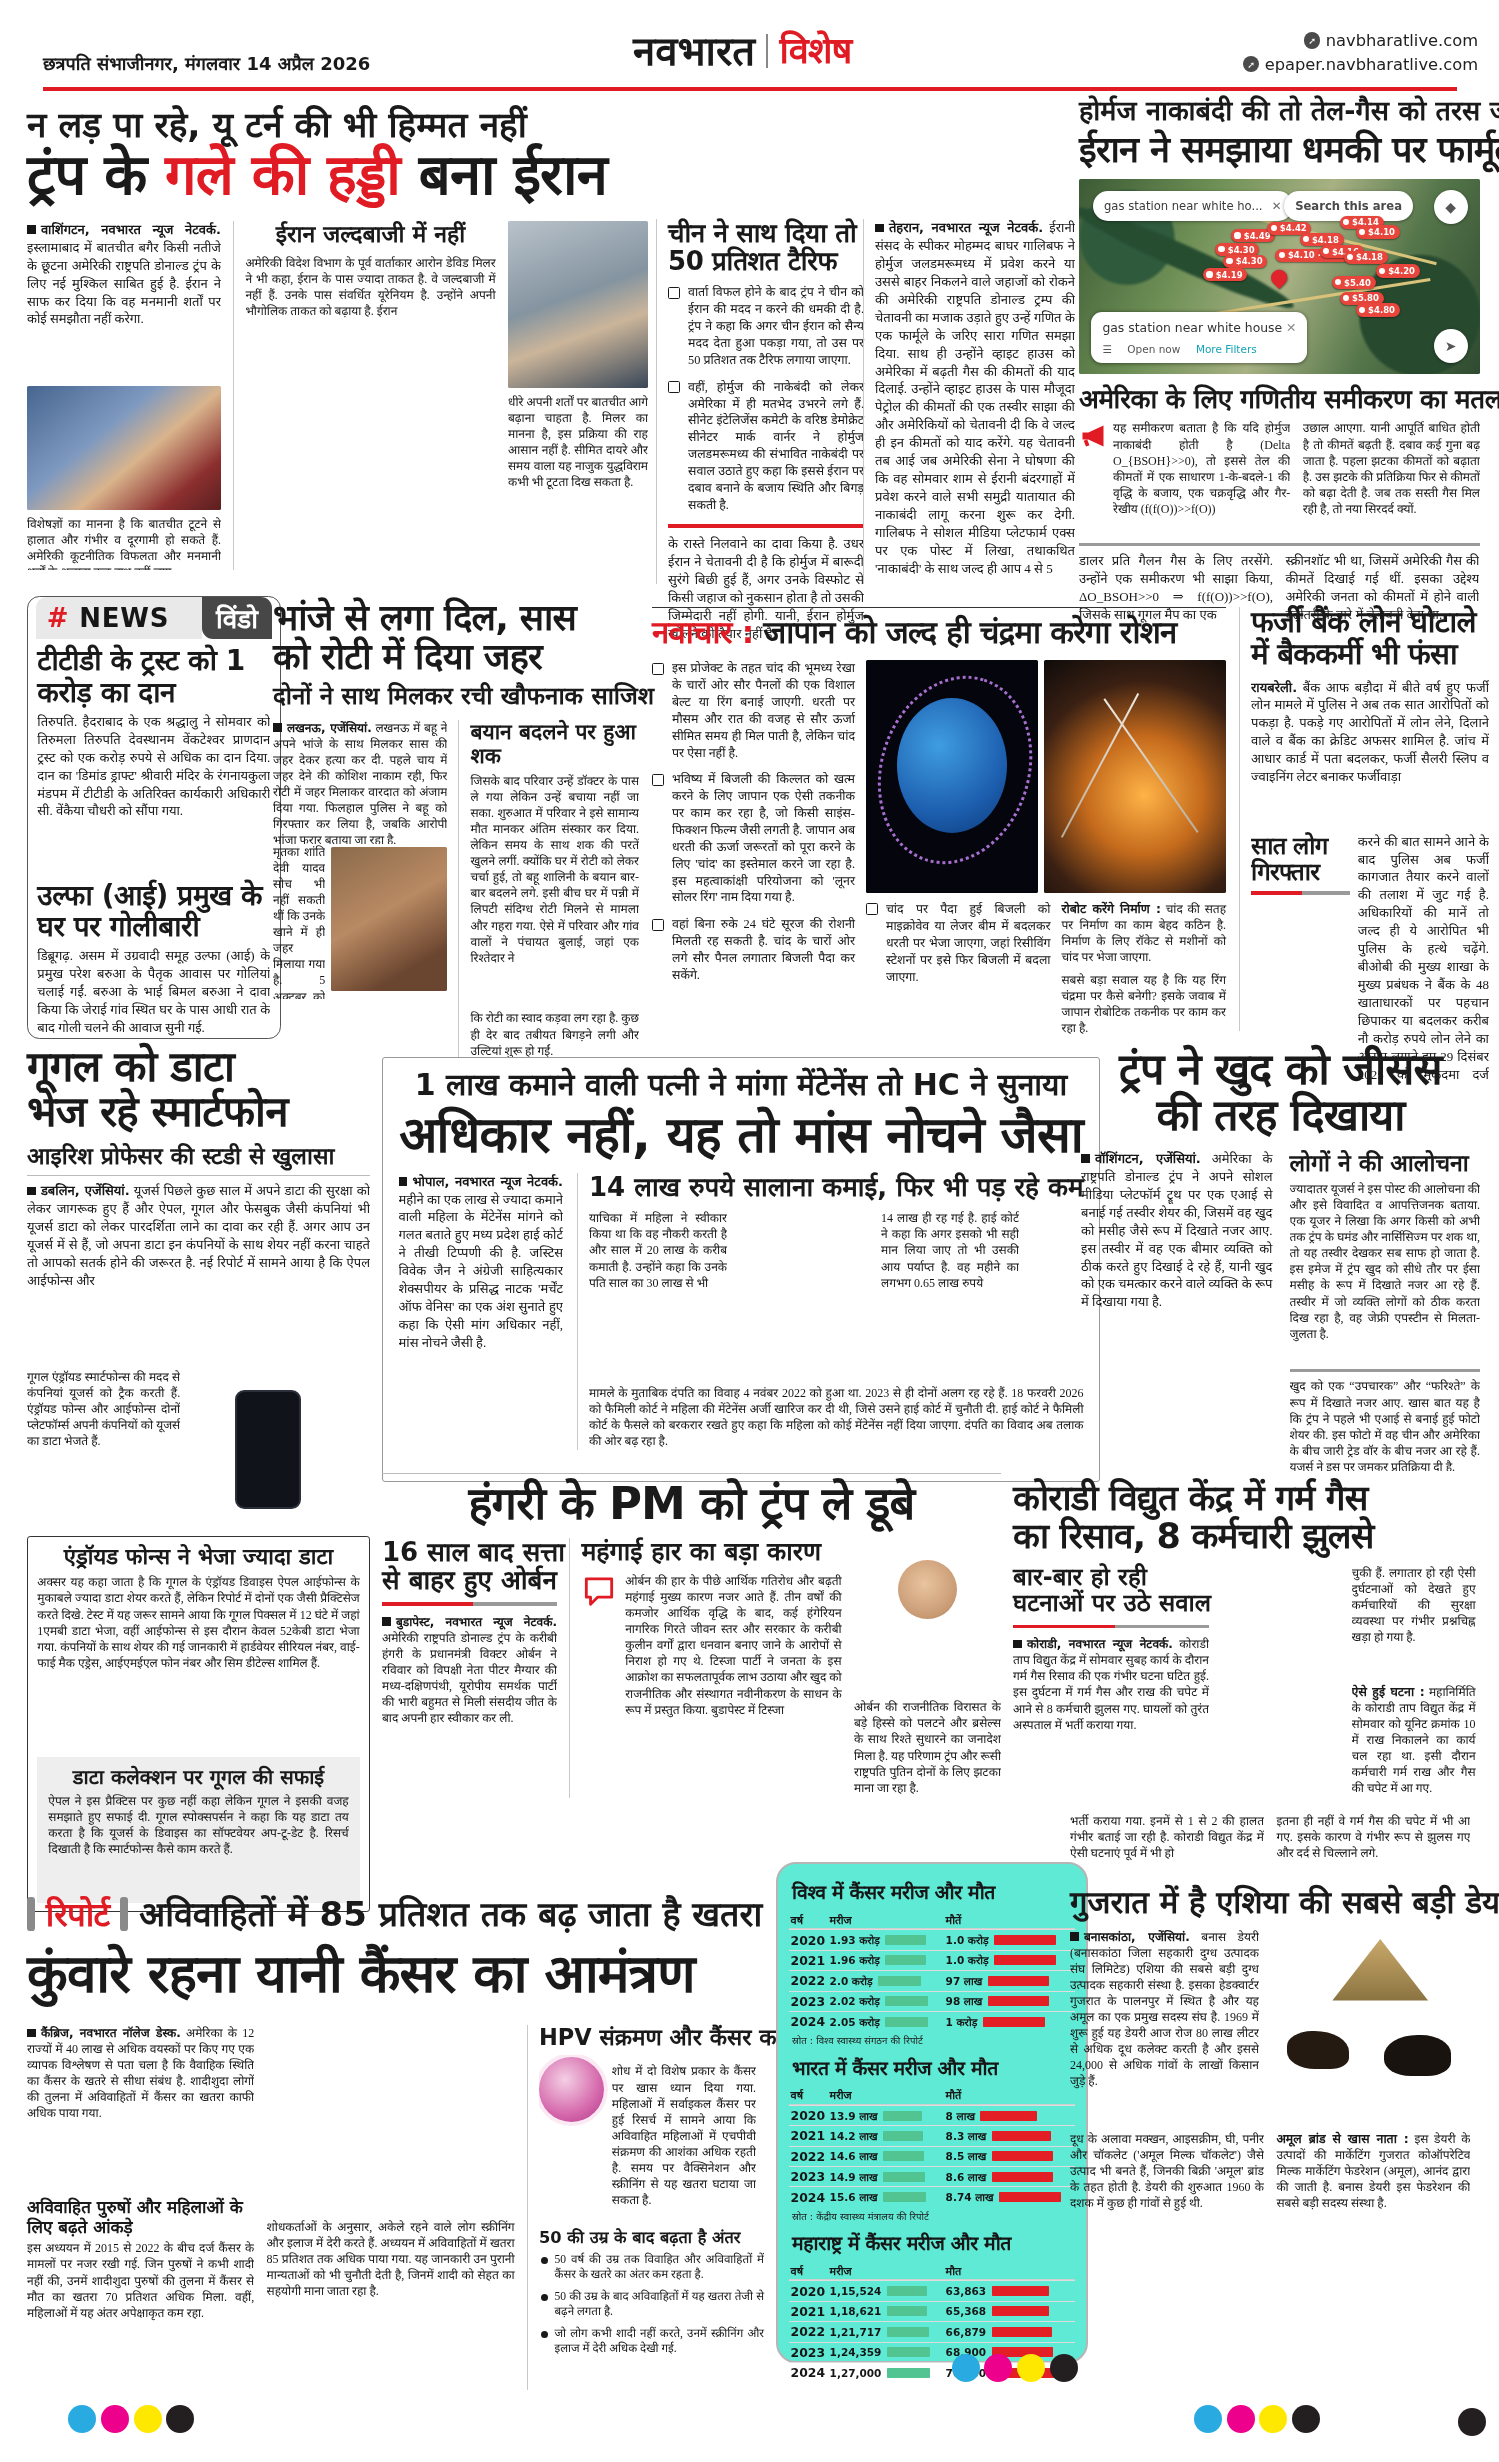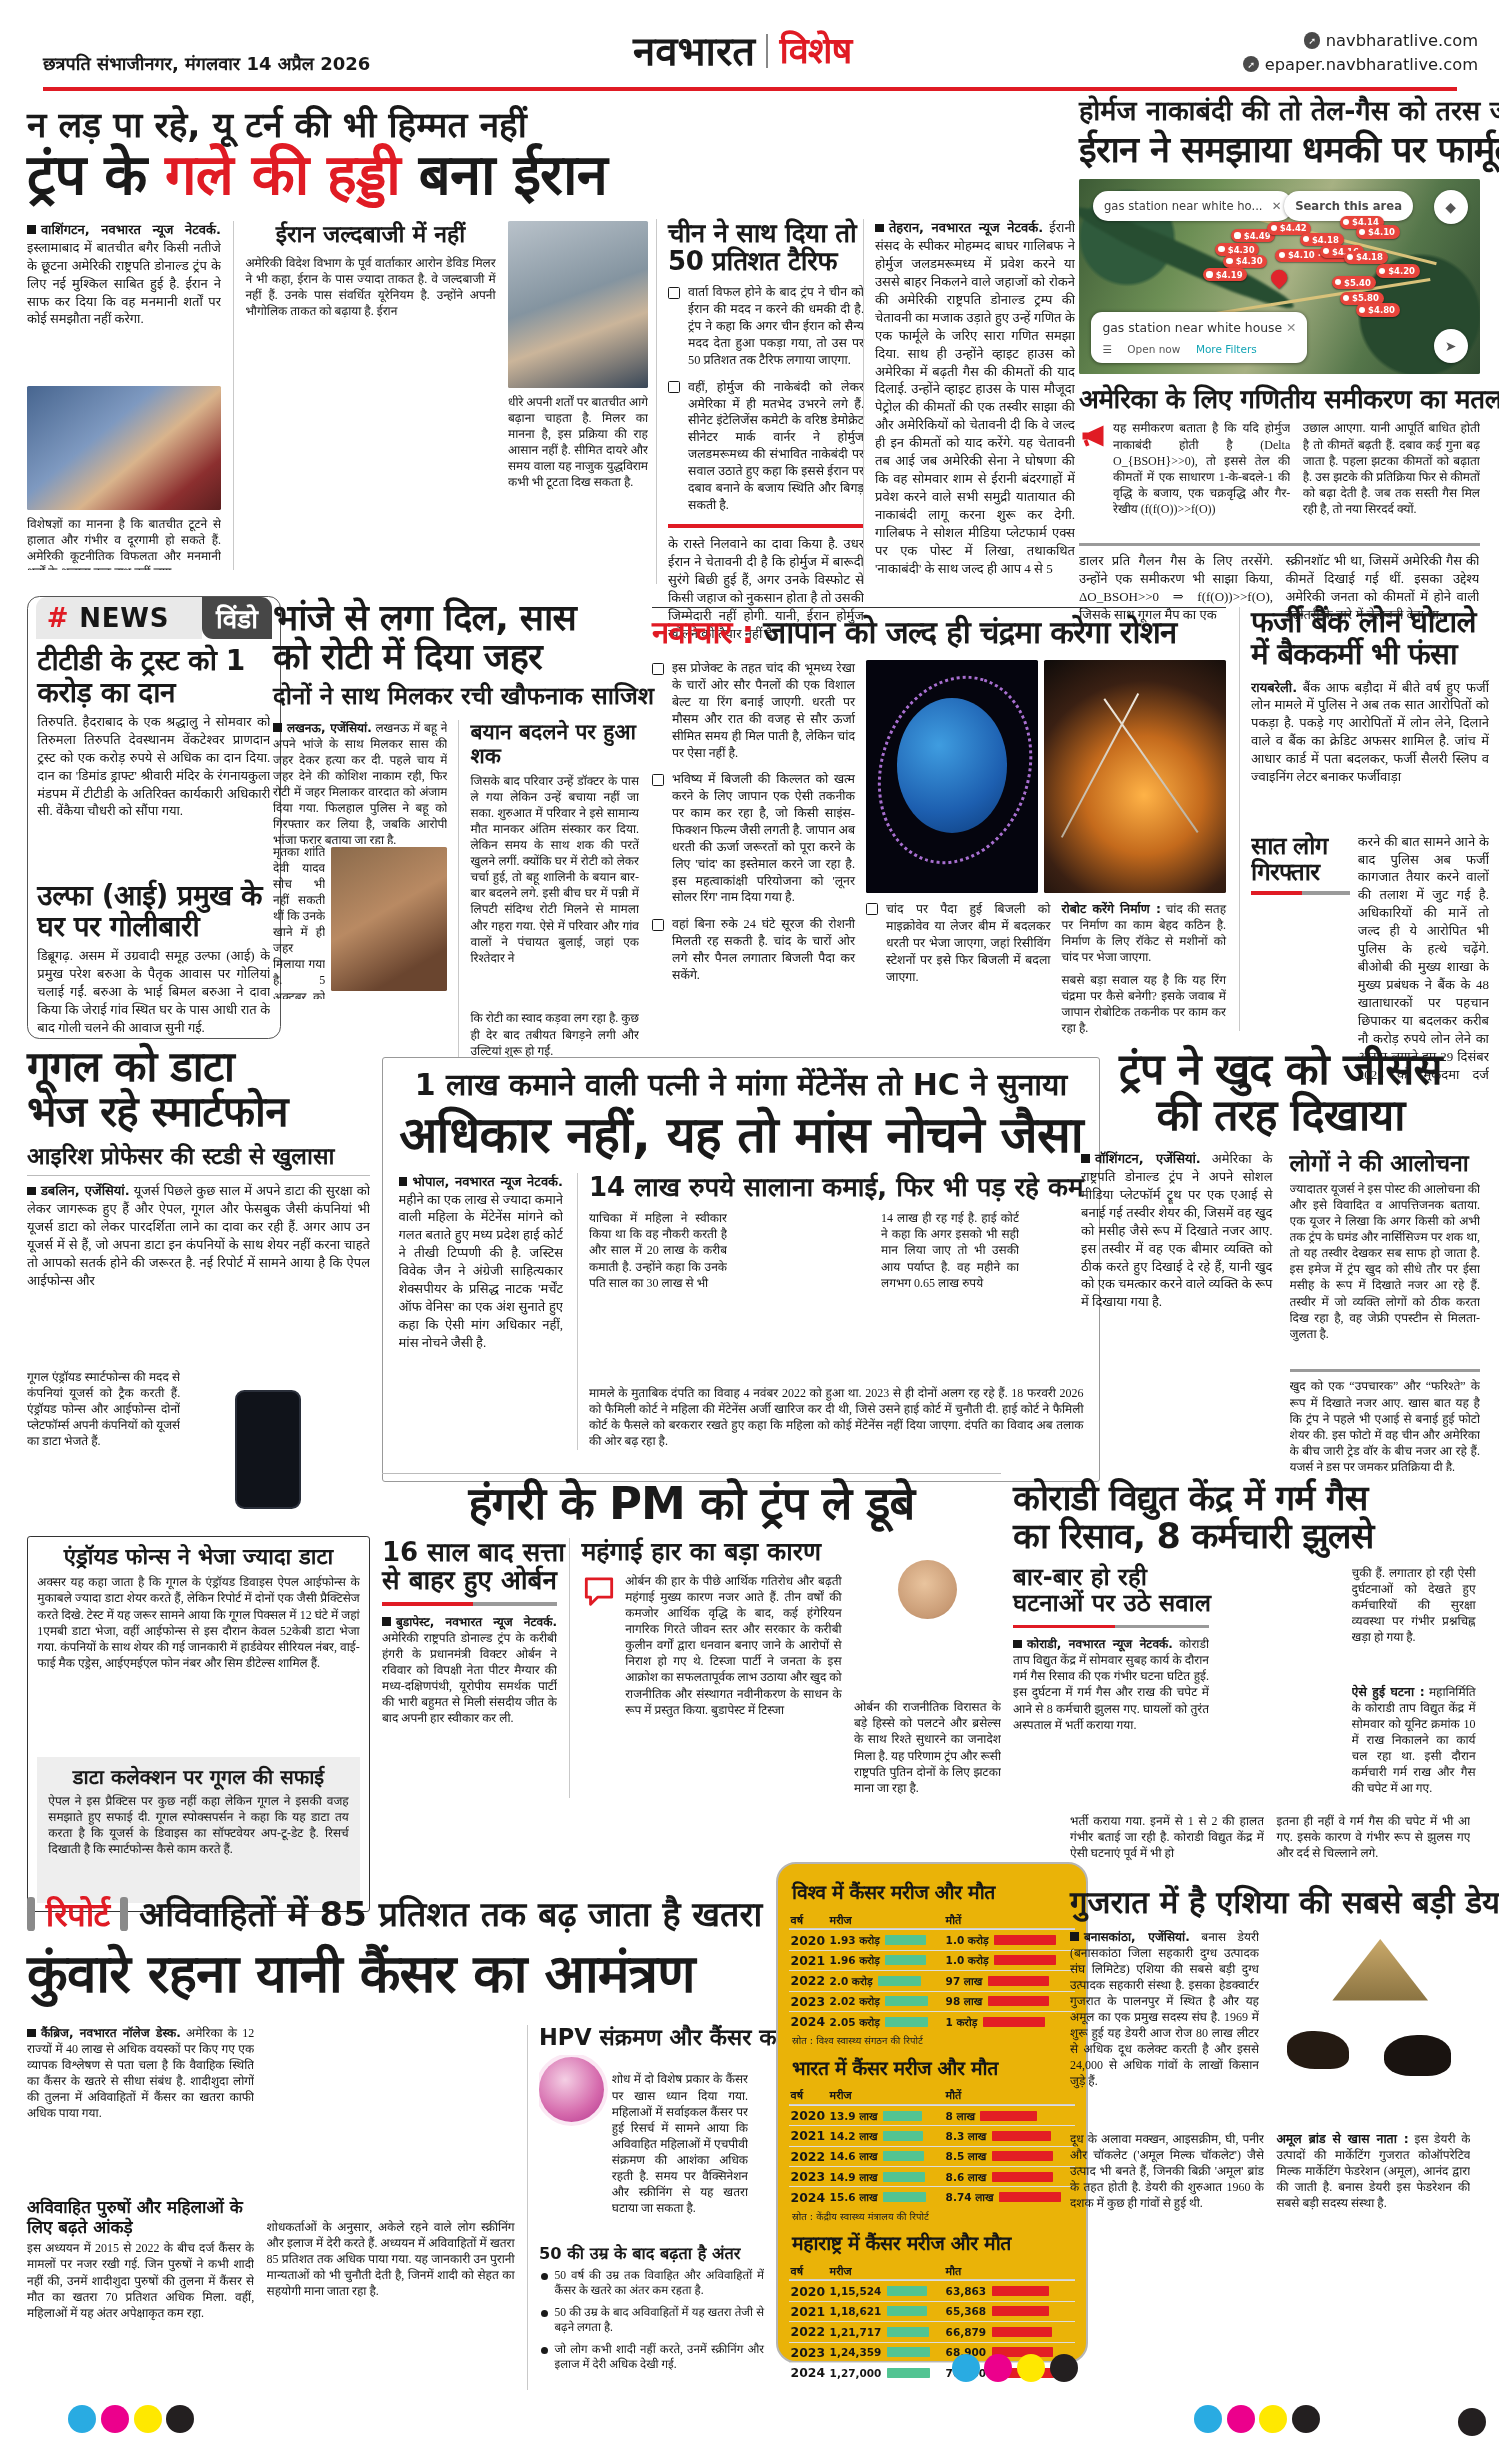--- a/index.html
+++ b/index.html
@@ -51,21 +51,21 @@
   .pin::before{content:"";position:absolute;left:3.1px;top:3.1px;width:6.2px;height:6.2px;background:#fff;border-radius:50%}
   .pin-wh{position:absolute;width:15.5px;height:15.5px;background:#e0242c;border-radius:50% 50% 50% 0;transform:rotate(-45deg);box-shadow:0 0.8px 2.3px rgba(0,0,0,.6)}
   .mapbtn{position:absolute;width:34px;height:34px;border-radius:50%;background:#fff;display:flex;align-items:center;justify-content:center;
           color:#555;font-size:14px;box-shadow:0 0.8px 3.1px rgba(0,0,0,.4);font-family:"DejaVu Sans",sans-serif}
   .sqblt{position:relative;padding-left:20px;margin-bottom:10px;font-size:12.4px;line-height:1.36;text-align:justify}
   .sqblt>span.mk{position:absolute;left:0;top:2.3px;width:10px;height:10px;border:1.9px solid #1a1a1a;border-radius:1.6px}
   .dotblt{position:relative;padding-left:15.5px;margin-bottom:7px;font-size:11.6px;line-height:1.3;text-align:justify}
   .dotblt>span.mk{position:absolute;left:1.6px;top:4.7px;width:7px;height:7px;background:#1a1a1a;border-radius:50%}
   .boxed{border:1.6px solid #4a4a4a;border-radius:12.4px}
   .graybox{background:#eee;padding:9.3px 11px}
-  .tbl-wrap{border:2.3px solid #b5b5b5;border-radius:20px;padding:11px 11px 6.2px;background:#eab308}
+  .tbl-wrap{border:2.3px solid #b5b5b5;border-radius:20px;padding:11px 11px 6.2px;background:#5eead4}
   .tbl-title{font-family:"DejaVu Sans",sans-serif;font-weight:700;font-size:19.4px;margin:3.1px 0 4.7px 3.1px;letter-spacing:-0.4px}
   .trow{display:grid;grid-template-columns:39px 116px 1fr;align-items:center;height:19.4px;border-top:0.8px solid #ddd;padding:0 1.6px}
   .trow.thead{font-family:"DejaVu Sans",sans-serif;font-weight:700;font-size:11px;border-top:none;border-bottom:1.6px solid #cfcfcf;height:18.6px}
   .trow .ty{font-family:"DejaVu Sans",sans-serif;font-weight:700;font-size:12.4px}
   .trow .tc{display:flex;align-items:center;gap:5.4px;font-family:"DejaVu Sans",sans-serif;font-size:10.5px;font-weight:700}
   .gbar,.rbar{display:inline-block;height:10px;border-radius:0.8px}
   .gbar{background:#52c492}
   .rbar{background:#e31e24}
   .tsrc{font-size:9.7px;margin:3.1px 0 6.2px 3.1px;color:#222;font-family:"DejaVu Sans",sans-serif}
   .urlrow{display:flex;align-items:center;gap:5.4px;justify-content:flex-end;font-family:"DejaVu Sans",sans-serif;font-size:16.3px;color:#222;margin-bottom:4.7px}
@@ -387,21 +387,21 @@
       <div style="display:flex;gap:3.1px">
         <div class="ph ph-cancer" style="width:123px;height:186px"></div>
         <div class="ph ph-cancer" style="width:123px;height:186px;filter:hue-rotate(160deg)"></div>
       </div>
       <p class="bd sm ovf" style="margin:7.8px 0 0;height:159px">शोधकर्ताओं के अनुसार, अकेले रहने वाले लोग स्क्रीनिंग और इलाज में देरी करते हैं. अध्ययन में अविवाहितों में खतरा 85 प्रतिशत तक अधिक पाया गया. यह जानकारी उन पुरानी मान्यताओं को भी चुनौती देती है, जिनमें शादी को सेहत का सहयोगी माना जाता रहा है.</p>
     </div>
     <div class="vr" style="width:225px">
       <div class="hl nw" style="font-size:22.5px;letter-spacing:0">HPV संक्रमण और कैंसर का जोखिम</div>
       <div style="overflow:hidden;margin-top:6.2px">
         <div style="float:left;width:65px;height:65px;border-radius:50%;background:radial-gradient(circle at 40% 35%,#f4cfe4,#d569ac 60%,#b2348c);margin:1.6px 7.8px 3.1px 0;box-shadow:0 0 0 3.9px #fbe9f4"></div>
-        <p class="bd sm ovf" style="margin:16px;height:151px">शोध में दो विशेष प्रकार के कैंसर पर खास ध्यान दिया गया. महिलाओं में सर्वाइकल कैंसर पर हुई रिसर्च में सामने आया कि अविवाहित महिलाओं में एचपीवी संक्रमण की आशंका अधिक रहती है. समय पर वैक्सिनेशन और स्क्रीनिंग से यह खतरा घटाया जा सकता है.</p>
+        <p class="bd sm ovf" style="margin:8px;height:151px">शोध में दो विशेष प्रकार के कैंसर पर खास ध्यान दिया गया. महिलाओं में सर्वाइकल कैंसर पर हुई रिसर्च में सामने आया कि अविवाहित महिलाओं में एचपीवी संक्रमण की आशंका अधिक रहती है. समय पर वैक्सिनेशन और स्क्रीनिंग से यह खतरा घटाया जा सकता है.</p>
       </div>
       <div class="sub" style="font-size:16.3px;margin:6.2px 0 4.7px">50 की उम्र के बाद बढ़ता है अंतर</div>
       <div>
           <div class="dotblt"><span class="mk"></span><span>50 वर्ष की उम्र तक विवाहित और अविवाहितों में कैंसर के खतरे का अंतर कम रहता है.</span></div>
           <div class="dotblt"><span class="mk"></span><span>50 की उम्र के बाद अविवाहितों में यह खतरा तेजी से बढ़ने लगता है.</span></div>
           <div class="dotblt"><span class="mk"></span><span>जो लोग कभी शादी नहीं करते, उनमें स्क्रीनिंग और इलाज में देरी अधिक देखी गई.</span></div>
         </div>
     </div>
   </div>
 

